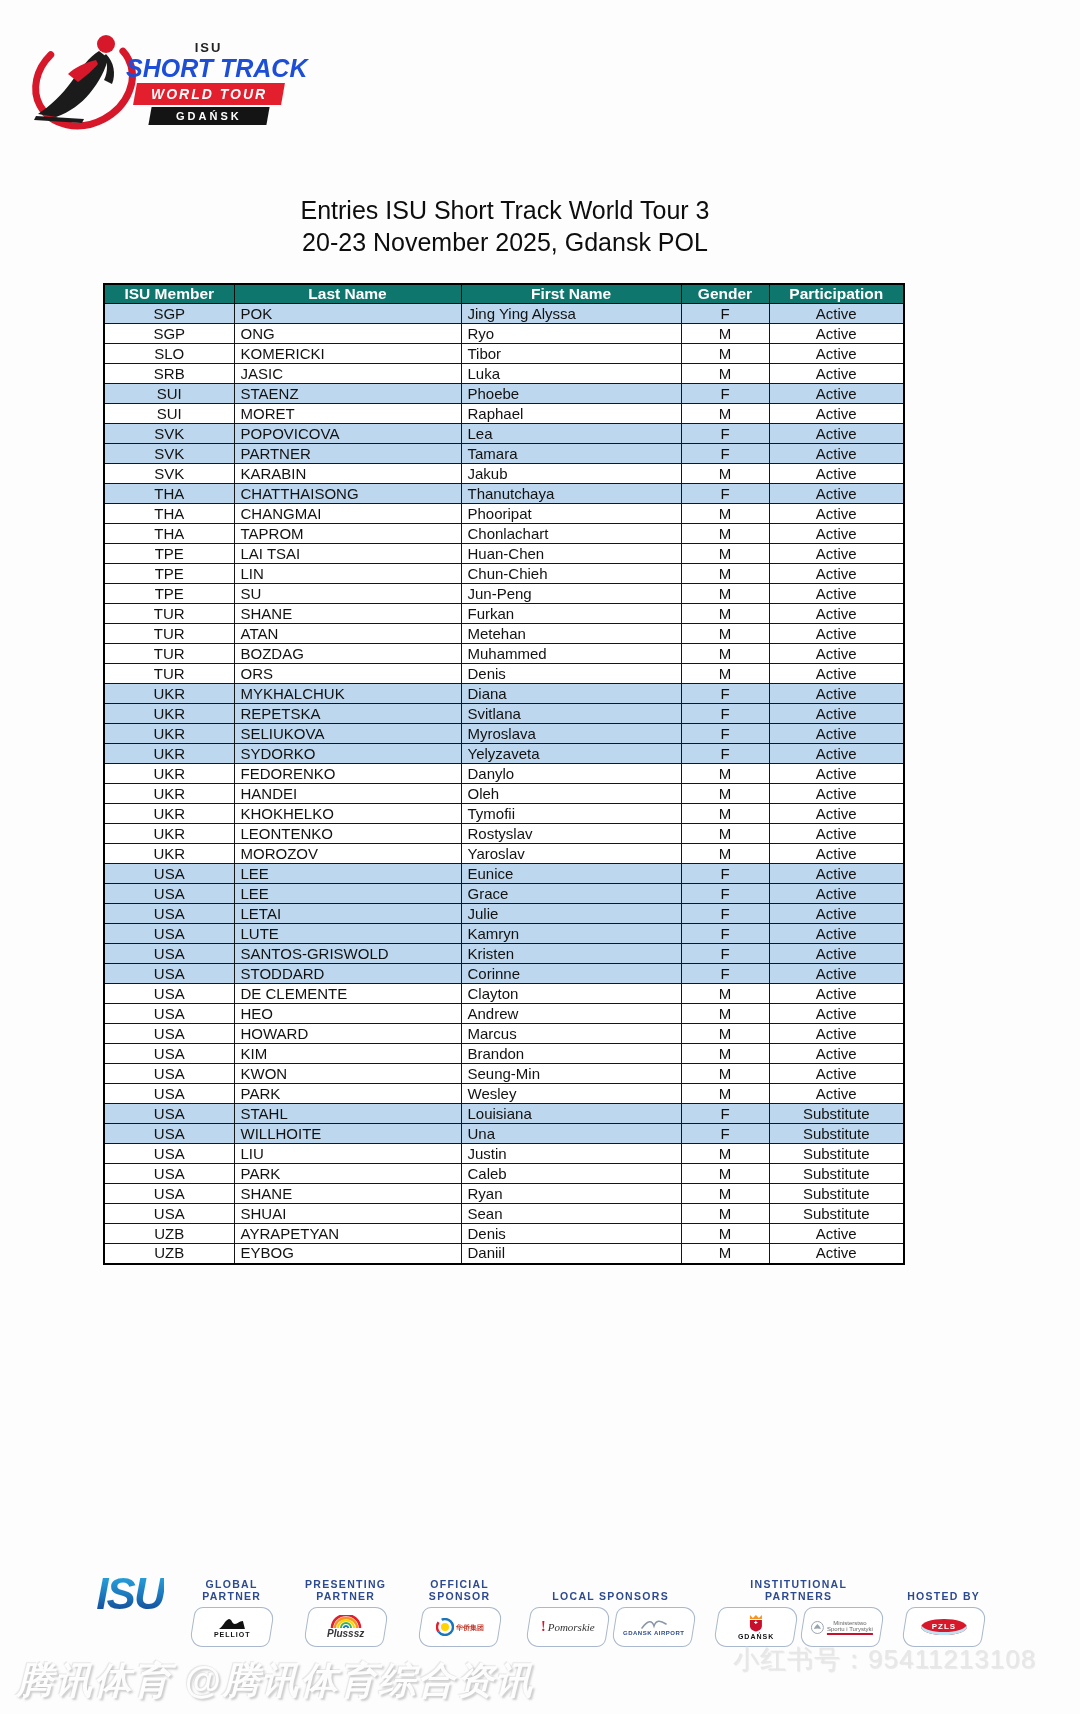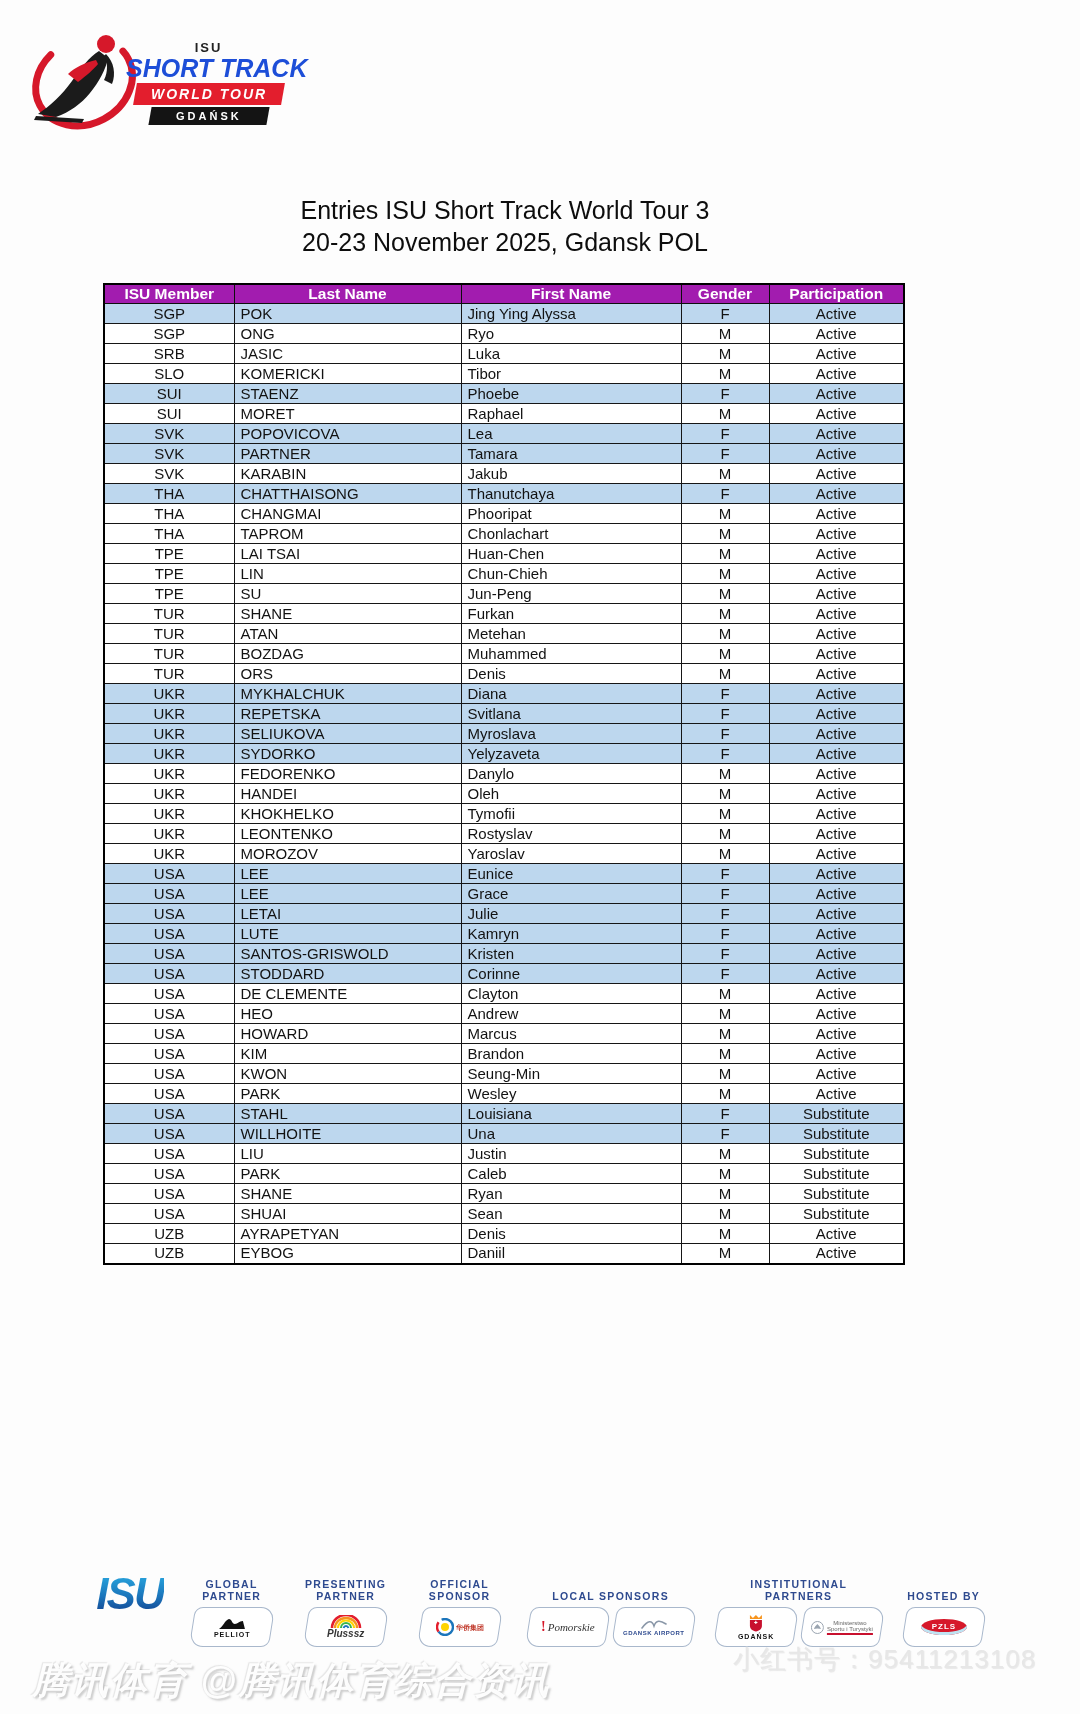--- a/index.html
+++ b/index.html
@@ -31,21 +31,21 @@
   .title-block { position:absolute; top:194px; left:0; width:1010px; text-align:center; }
   .title-line { font-size:25px; font-weight:normal; line-height:32px; color:#0d0d0d; }
 
   
   .entries-table {
     position:absolute; left:103px; top:283px; width:800px;
     border-collapse:collapse; table-layout:fixed;
     border:2px solid #000;
   }
   .entries-table th {
-    background:#a21caf; color:#fff; font-size:15.5px; font-weight:bold;
+    background:#0f766e; color:#fff; font-size:15.5px; font-weight:bold;
     height:15px; border:1px solid #0d0d0d; text-align:center; padding:0;
   }
   .entries-table td {
     font-size:15px; height:20px; line-height:1.05; padding:0 2px;
     border:1px solid #161616; color:#121212; white-space:nowrap; overflow:hidden;
   }
   .entries-table td.c-center { text-align:center; }
   .entries-table td.c-left { text-align:left; padding-left:6px; }
   tr.row-f td { background:#BDD7EE; }
   tr.row-m td { background:#ffffff; }
@@ -72,21 +72,21 @@
   .plusssz-text { font-size:10px; font-weight:bold; font-style:italic; color:#333; }
   .pomorskie { font-family:"Liberation Serif", serif; font-style:italic; font-size:11px; color:#333; }
   .excl { color:#D6182A; font-weight:bold; font-size:14px; margin-right:2px; font-style:normal; }
   .hq-text { font-size:7px; color:#c0392b; font-weight:bold; margin-left:2px; }
   .pzls-oval { width:46px; height:16px; background:#D6182A; border-radius:50%; display:flex; align-items:center; justify-content:center;
     box-shadow:0 -3px 0 0 #bfe3f2 inset; }
   .pzls-oval span { color:#fff; font-size:8px; font-weight:bold; letter-spacing:1px; }
 
   
   .wm-left {
-    position:absolute; left:32px; top:1656px; font-size:37px; font-weight:bold; font-style:italic;
+    position:absolute; left:16px; top:1656px; font-size:37px; font-weight:bold; font-style:italic;
     color:rgba(255,255,255,0.95); letter-spacing:2px; white-space:nowrap;
     text-shadow:2px 2px 2px rgba(120,120,120,0.35), -1px -1px 1px rgba(160,160,160,0.25);
   }
   .wm-right {
     position:absolute; left:733px; top:1642px; font-size:26px; color:#e7e7e7; letter-spacing:1px; white-space:nowrap;
     text-shadow:1px 1px 1px rgba(200,200,200,0.4);
   }
 </style>
 </head>
 <body>
@@ -145,30 +145,30 @@
           <td class="c-center">Active</td>
         </tr>
         <tr class="row-m">
           <td class="c-center">SGP</td>
           <td class="c-left">ONG</td>
           <td class="c-left">Ryo</td>
           <td class="c-center">M</td>
           <td class="c-center">Active</td>
         </tr>
         <tr class="row-m">
+          <td class="c-center">SLO</td>
+          <td class="c-left">KOMERICKI</td>
+          <td class="c-left">Tibor</td>
+          <td class="c-center">M</td>
+          <td class="c-center">Active</td>
+        </tr>
+        <tr class="row-m">
           <td class="c-center">SRB</td>
           <td class="c-left">JASIC</td>
           <td class="c-left">Luka</td>
-          <td class="c-center">M</td>
-          <td class="c-center">Active</td>
-        </tr>
-        <tr class="row-m">
-          <td class="c-center">SLO</td>
-          <td class="c-left">KOMERICKI</td>
-          <td class="c-left">Tibor</td>
           <td class="c-center">M</td>
           <td class="c-center">Active</td>
         </tr>
         <tr class="row-f">
           <td class="c-center">SUI</td>
           <td class="c-left">STAENZ</td>
           <td class="c-left">Phoebe</td>
           <td class="c-center">F</td>
           <td class="c-center">Active</td>
         </tr>

